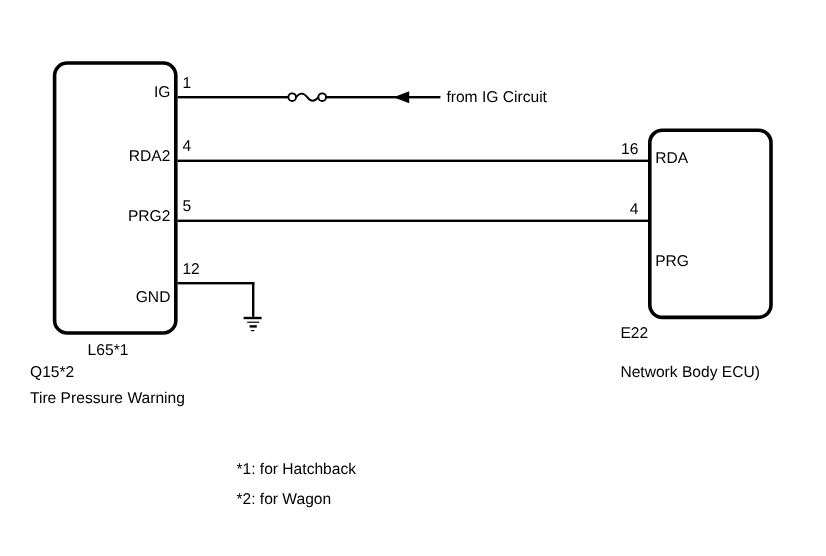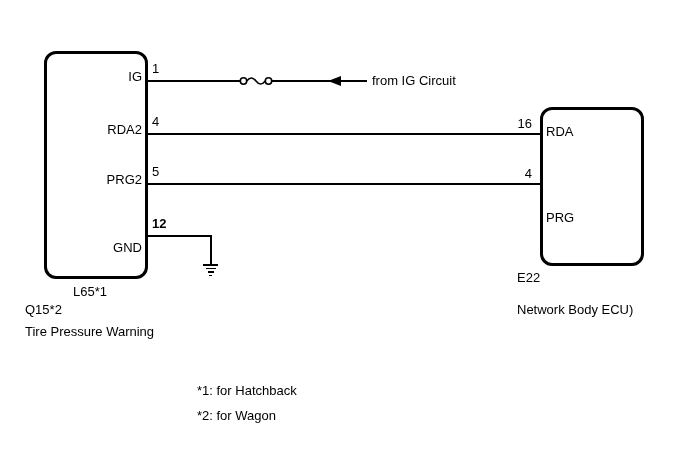--- a/index.html
+++ b/index.html
@@ -45,21 +45,21 @@
   <div style="position:absolute; left:196px; top:263px; width:30px; height:16px;">
     <div class="gnd-bar" style="left:7px;    top:1px;    width:15px;  height:2px;"></div>
     <div class="gnd-bar" style="left:9.5px;  top:4.6px;  width:10px;  height:1.8px;"></div>
     <div class="gnd-bar" style="left:11.5px; top:8.2px;  width:6.5px; height:1.7px;"></div>
     <div class="gnd-bar" style="left:13.2px; top:11.6px; width:3.2px; height:1.6px;"></div>
   </div>
 
   <div class="txt" style="left:152px; top:62px;">1</div>
   <div class="txt" style="left:152px; top:115px;">4</div>
   <div class="txt" style="left:152px; top:165px;">5</div>
-  <div class="txt" style="left:152px; top:217px;font-weight:bold;">12</div>
+  <div class="txt" style="left:152px; top:217px;">12</div>
 
   <div class="txt pin-lbl-left" style="top:70px;">IG</div>
   <div class="txt pin-lbl-left" style="top:123px;">RDA2</div>
   <div class="txt pin-lbl-left" style="top:173px;">PRG2</div>
   <div class="txt pin-lbl-left" style="top:225px;margin-top:16px;">GND</div>
 
   <div class="txt pin-num-right" style="top:117px;">16</div>
   <div class="txt pin-num-right" style="top:167px;">4</div>
 
   <div class="txt" style="left:546px; top:125px;">RDA</div>

